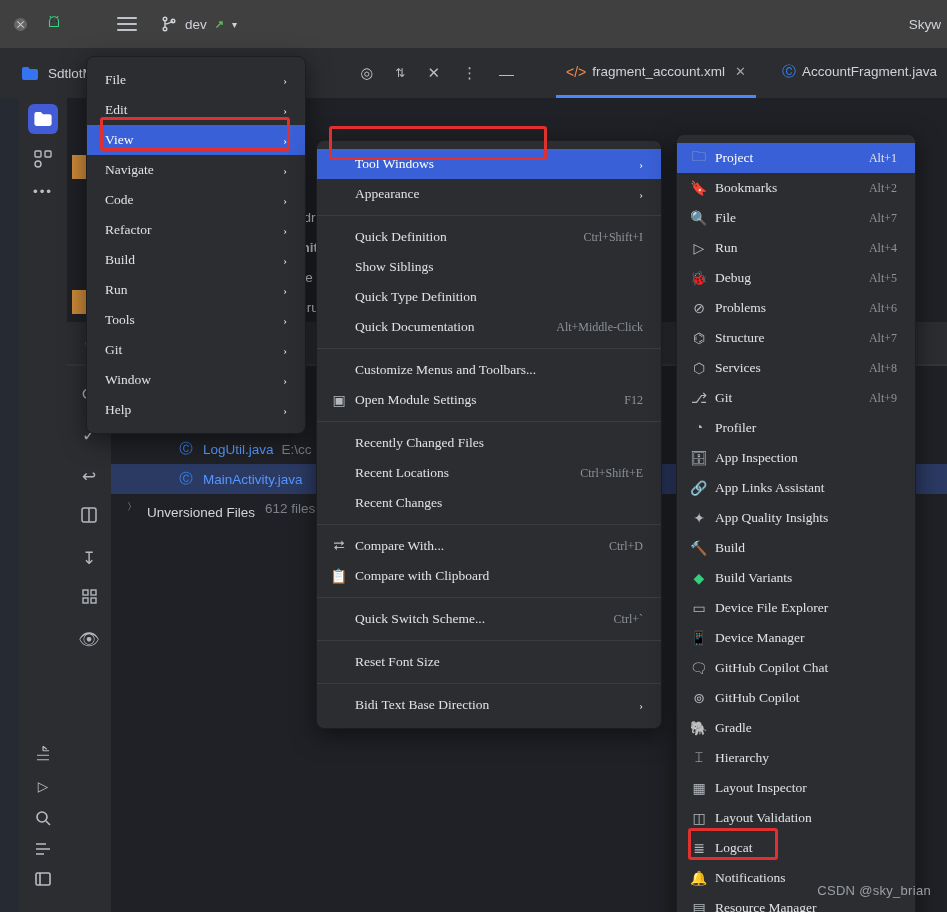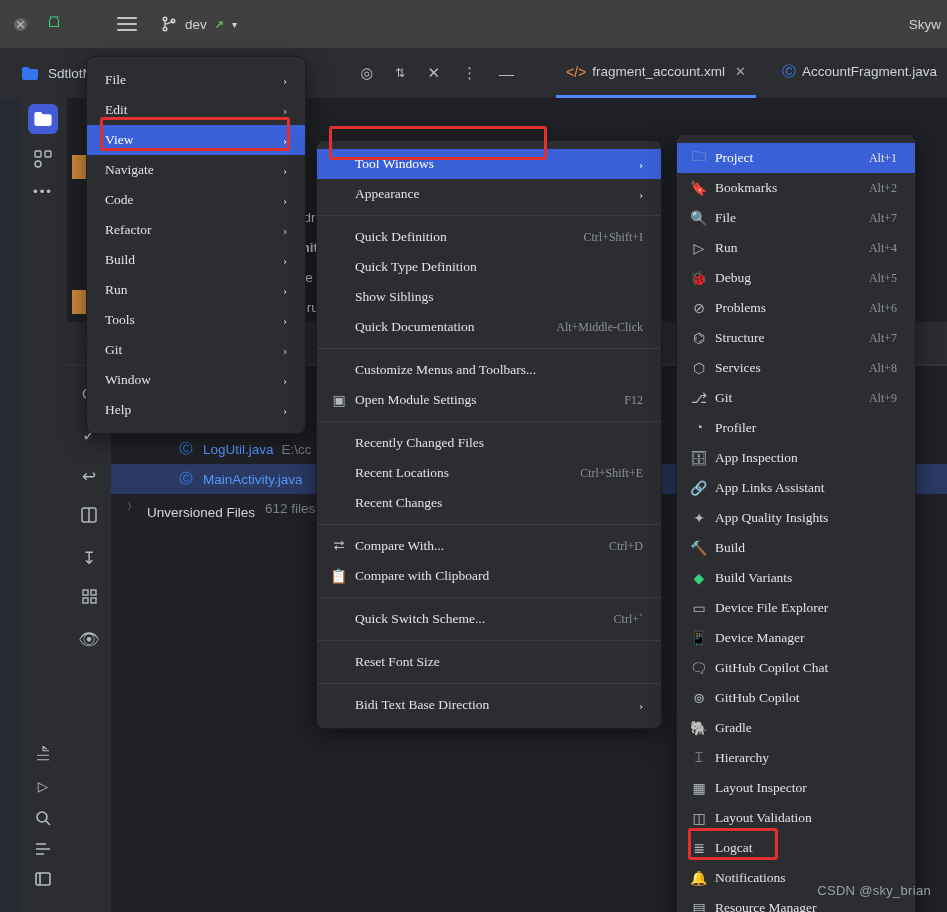--- a/index.html
+++ b/index.html
@@ -349,25 +349,25 @@
       <span class="arrow">›</span>
     </div>
   <div class="menu-sep"></div>
   <div class="menu-item">
       <span class="ico"></span>
       <span>Quick Definition</span>
       <span class="menu-shcut">Ctrl+Shift+I</span>
     </div>
   <div class="menu-item">
       <span class="ico"></span>
+      <span>Show Siblings</span>
+    </div>
+  <div class="menu-item">
+      <span class="ico"></span>
       <span>Quick Type Definition</span>
-    </div>
-  <div class="menu-item">
-      <span class="ico"></span>
-      <span>Show Siblings</span>
     </div>
   <div class="menu-item">
       <span class="ico"></span>
       <span>Quick Documentation</span>
       <span class="menu-shcut">Alt+Middle-Click</span>
     </div>
   <div class="menu-sep"></div>
   <div class="menu-item">
       <span class="ico"></span>
       <span>Customize Menus and Toolbars...</span>

